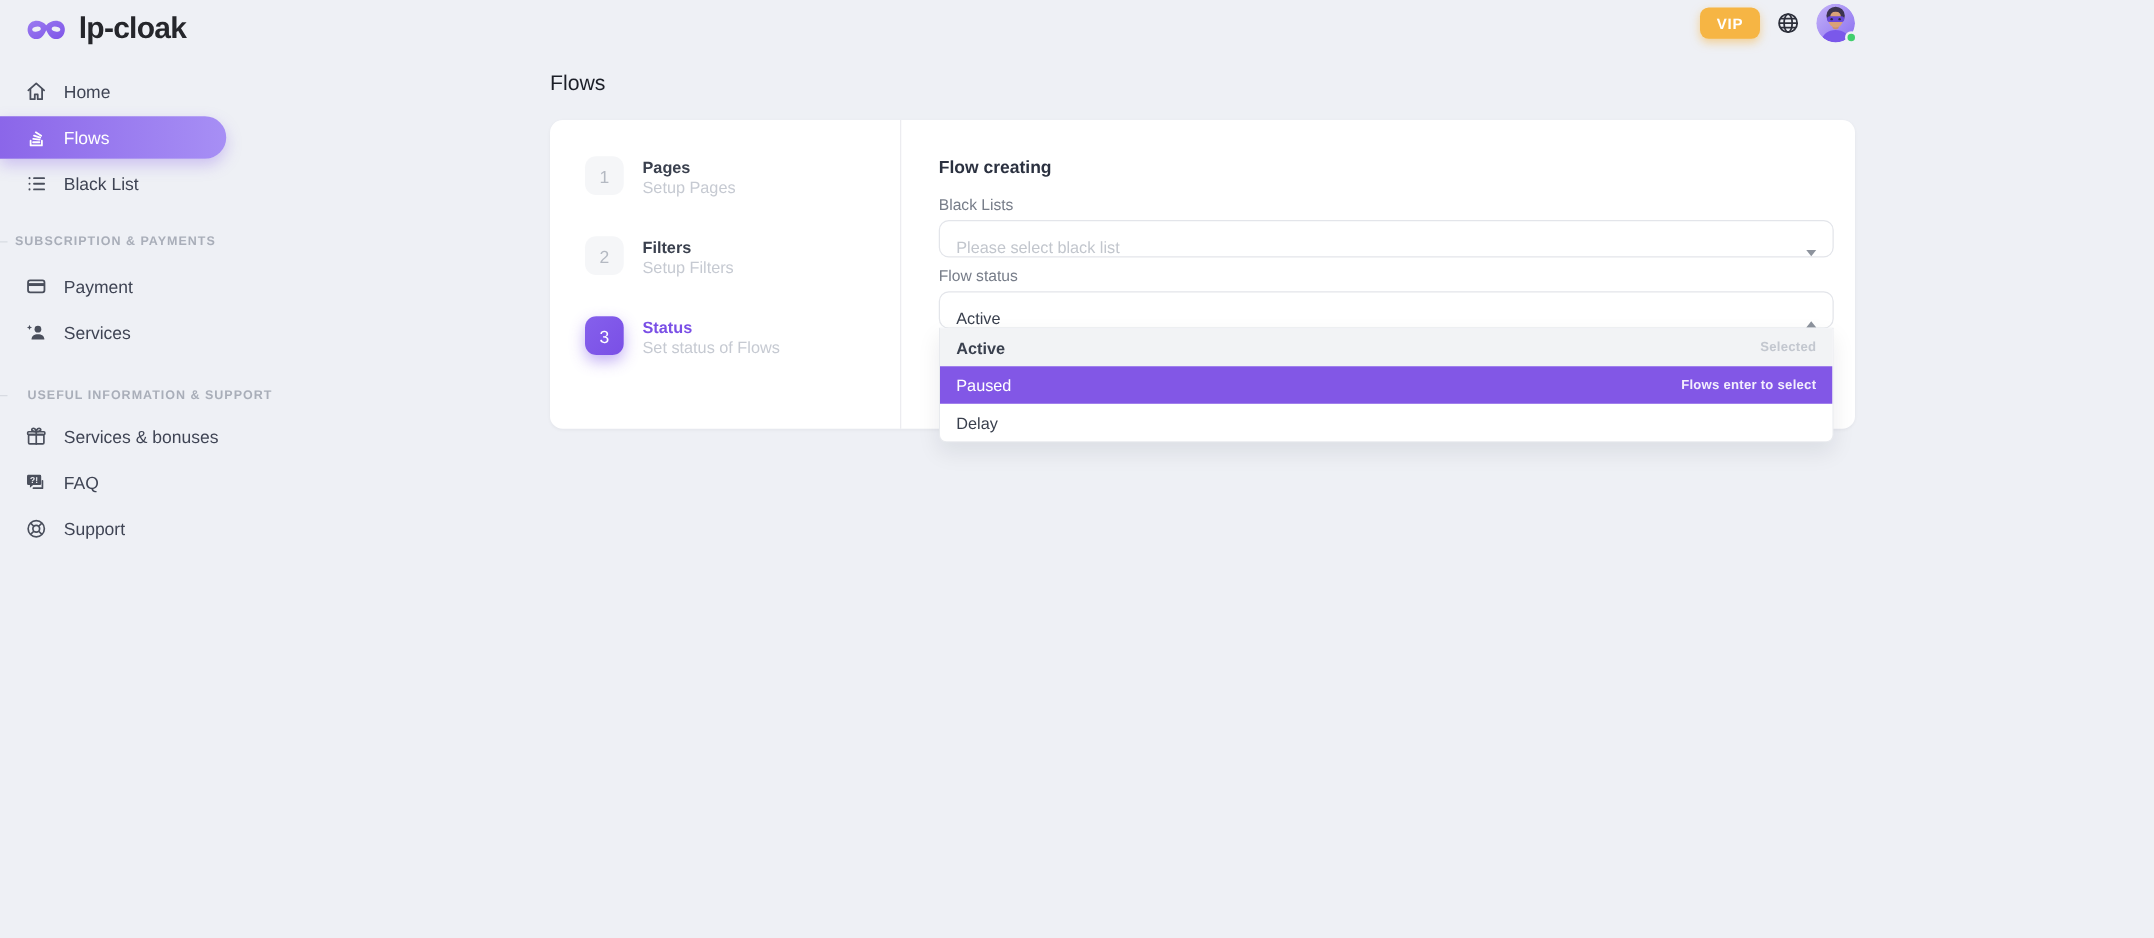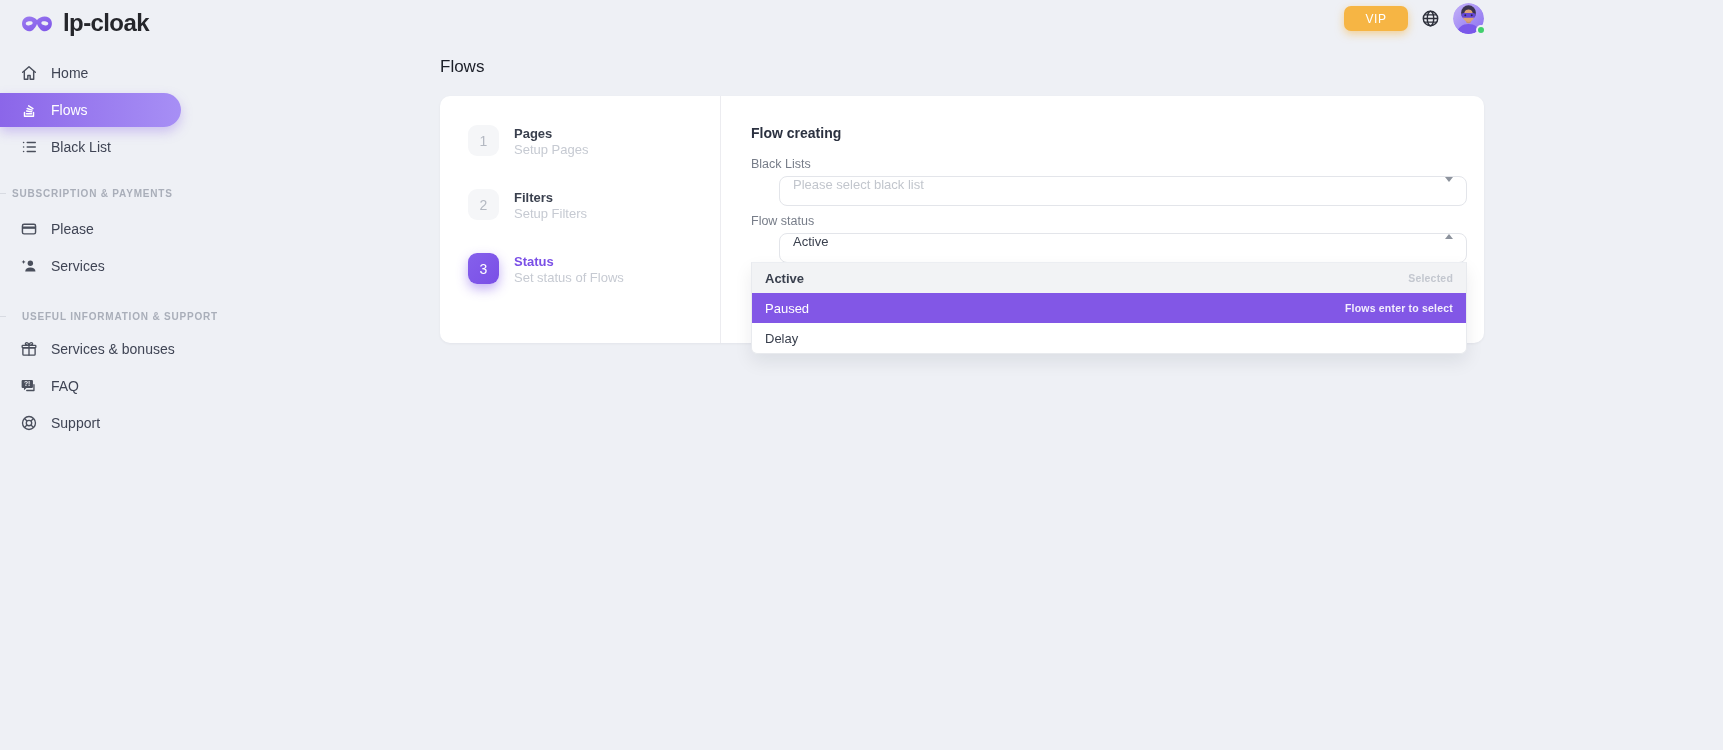--- a/index.html
+++ b/index.html
@@ -35,22 +35,22 @@
   }
   .section-header .dash { width:6px; height:1px; background:#d8dbe2; flex:none; }
   .section-header .line { flex:1; height:1px; background:#dfe2e8; min-width:0; }
   .sh-1 { margin-top:16px; }
   .sh-2 { margin-top:20px; margin-bottom:6px;gap:16px; }
   .mt-9 { margin-top:9px; }
 
   
   .topbar-actions { position:absolute; top:2px; right:239px; height:33px; display:flex; align-items:center; gap:13px; }
   .vip-badge {
-    width:64px; height:25px; border-radius:7px; background:#f6b544; border:none;
-    color:#fff; font-weight:400; font-size:12px; letter-spacing:.6px;
+    width:48px; height:25px; border-radius:7px; background:#f6b544; border:none;
+    color:#fff; font-weight:700; font-size:12px; letter-spacing:.6px;
     display:flex; align-items:center; justify-content:center; cursor:pointer;
     box-shadow:0 3px 8px rgba(246,181,68,.55);
     font-family:"Liberation Sans", sans-serif;
   }
   .globe-btn { width:19px; height:19px; color:#2c2f3a; cursor:pointer; display:flex; }
   .avatar-wrap { position:relative; width:31px; height:31px; cursor:pointer; }
   .avatar-wrap svg { display:block; border-radius:50%; }
   .status-dot {
     position:absolute; right:-2px; bottom:-1px; width:10px; height:10px; border-radius:50%;
     background:#41cf6d; border:2px solid #eef0f5;
@@ -77,21 +77,21 @@
   .step-title { font-size:13px; font-weight:700; color:#3a404e; padding-top:1px; line-height:16px; }
   .step.active .step-title { color:#7a4fe6; }
   .step-sub { font-size:13px; color:#c6cad2; line-height:16px; }
   .v-divider { width:1px; background:#ececf0; flex:none; }
 
   .form-panel { flex:1; padding:29px 17px 0 30px; position:relative; }
   .form-title { font-size:14px; font-weight:700; color:#2b3140; margin-bottom:16px; }
   .field-label { font-size:12.5px; color:#777d89; line-height:15px; margin-bottom:4px; }
   .select-box {
     height:30px; border:1px solid #e3e5ea; border-radius:8px; background:#fff;
-    display:flex; align-items:flex-start; padding:0 13px; cursor:pointer;margin-left:28px;
+    display:flex; align-items:flex-end; padding:0 13px; cursor:pointer;
   }
   .select-box.first { margin-bottom:8px; }
   .select-input {
     flex:1; border:none; outline:none; background:transparent;
     font-size:13px; color:#3a404e; font-family:"Liberation Sans", sans-serif;
   }
   .select-input::placeholder { color:#c2c6cd; }
   .select-value { flex:1; font-size:13px; color:#3a404e; }
   .caret-down { width:0; height:0; border-left:4px solid transparent; border-right:4px solid transparent; border-top:5px solid #8d939d; }
   .caret-up   { width:0; height:0; border-left:4px solid transparent; border-right:4px solid transparent; border-bottom:5px solid #8d939d; }
@@ -174,21 +174,21 @@
       <span class="line"></span>
     </div>
 
     <div class="nav-item mt-9">
       <span class="ico">
         <svg width="18" height="18" viewBox="0 0 20 20" fill="none" stroke="currentColor" stroke-width="1.6">
           <rect x="2.7" y="4.8" width="14.6" height="10.6" rx="1.8"></rect>
           <rect x="2.7" y="7.2" width="14.6" height="2.6" fill="currentColor" stroke="none"></rect>
         </svg>
       </span>
-      <span>Please</span>
+      <span>Payment</span>
     </div>
 
     <div class="nav-item">
       <span class="ico">
         <svg width="18" height="18" viewBox="0 0 20 20" fill="currentColor">
           <circle cx="11.5" cy="7" r="3"></circle>
           <path d="M5.8 16.2 c0-3 2.4-4.6 5.7-4.6 s5.7 1.6 5.7 4.6 Z"></path>
           <path d="M4 3.2 l.7 1.6 1.6 .7 -1.6 .7 L4 7.8 l-.7-1.6 -1.6-.7 1.6-.7 Z"></path>
         </svg>
       </span>

